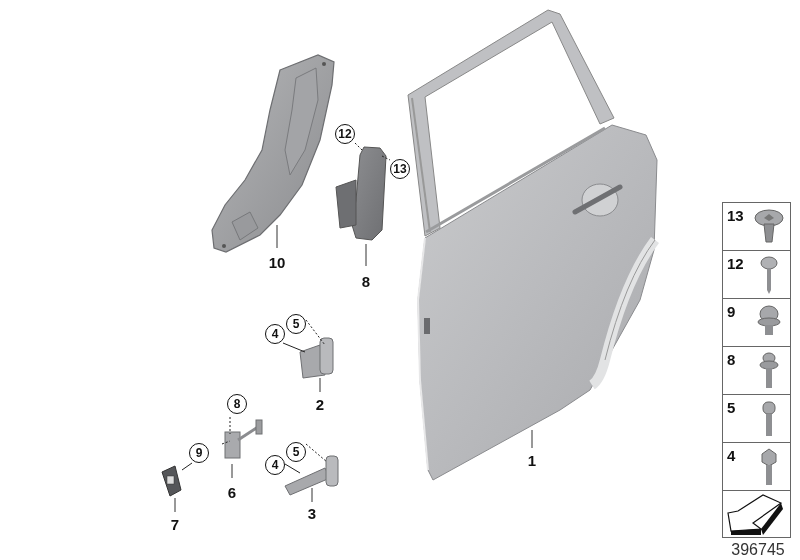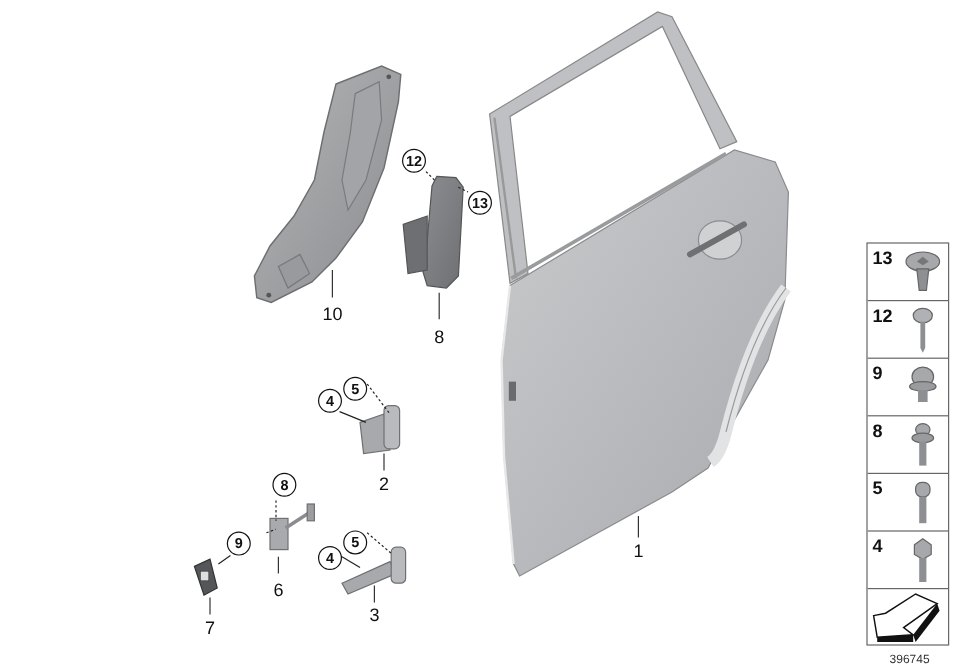--- a/index.html
+++ b/index.html
@@ -1,33 +1,33 @@
 <!DOCTYPE html>
 <html><head>
 <meta charset="utf-8">
 <style>
   html, body { margin:0; padding:0; background:#ffffff; }
   body { width:800px; height:560px; position:relative; overflow:hidden;
          font-family:"Liberation Sans", sans-serif; }
   .stage { position:absolute; left:0; top:0; width:800px; height:560px; }
-  .label { position:absolute; font-weight:normal; font-size:15px; color:#111;
+  .label { position:absolute; font-weight:bold; font-size:15px; color:#111;
            transform:translate(-50%,-50%); line-height:1; }
   .callout { position:absolute; width:20px; height:20px; border:1.3px solid #111;
              border-radius:50%; background:#fff; font-weight:bold; font-size:12px;
              display:flex; align-items:center; justify-content:center;
              transform:translate(-50%,-50%); color:#111; box-sizing:border-box; }
   .legend { position:absolute; left:722px; top:202px; width:69px; height:336px;
             border:1px solid #666; box-sizing:border-box; background:#fff; }
   .cell { position:absolute; left:0; width:67px; height:48px;
           border-bottom:1px solid #666; box-sizing:border-box; }
   .cell .num { position:absolute; left:4px; top:4px; font-weight:bold; font-size:15px; color:#111; }
   .cell svg { position:absolute; right:4px; top:3px; }
   .arrow-cell { position:absolute; left:0; bottom:0; width:67px; height:48px; }
   .diagram-id { position:absolute; left:758px; top:550px; transform:translate(-50%,-50%);
-                font-size:10px; color:#333; }
+                font-size:16px; color:#333; }
   svg.art { position:absolute; left:0; top:0; }
 </style>
 </head>
 <body>
 
 <div class="stage">
 
   <svg class="art" width="800" height="560" viewBox="0 0 800 560">
     <defs>
       <linearGradient id="gDoor" x1="0" y1="0" x2="1" y2="1">

